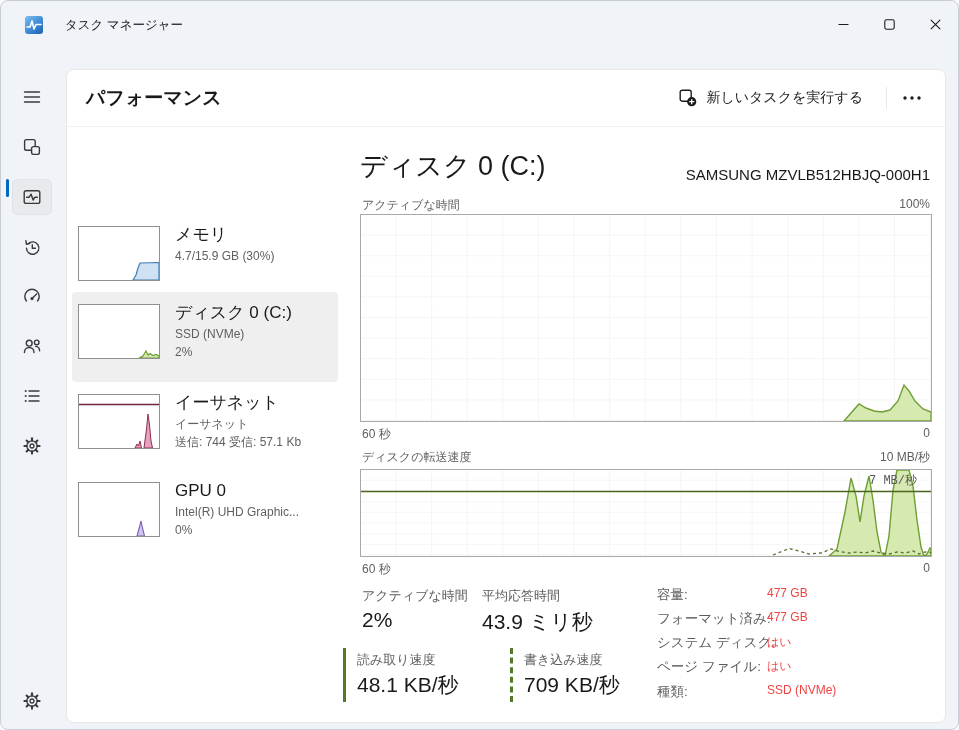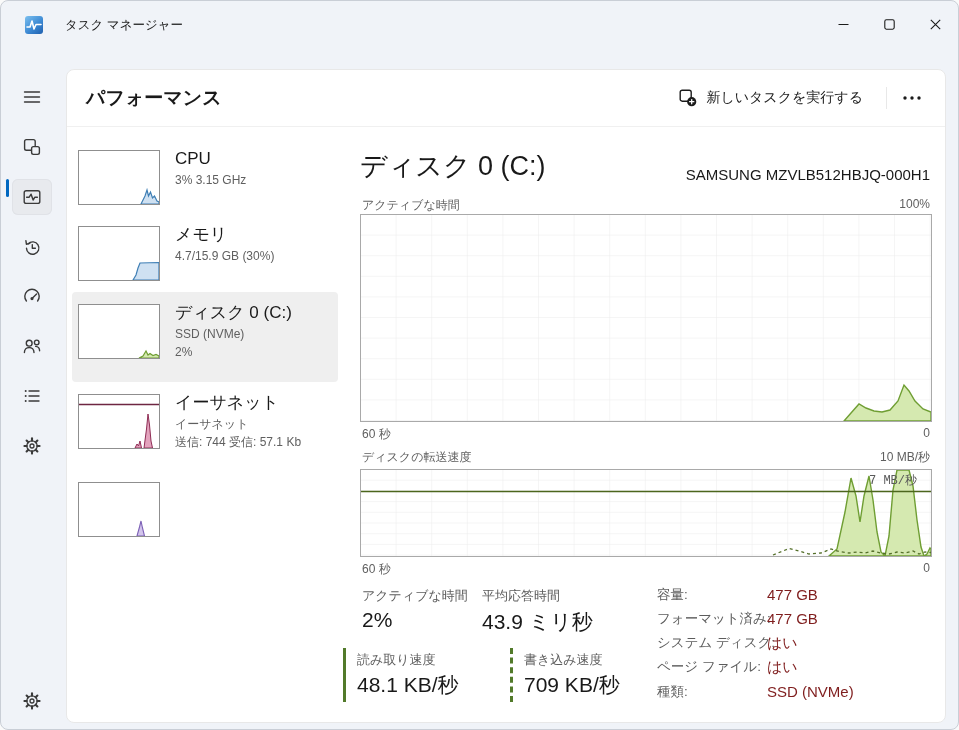--- a/index.html
+++ b/index.html
@@ -49,21 +49,21 @@
   .chart-box { position:absolute; left:293px; width:572px; background:#fff; border:1px solid #a9a9a9;font-family:Liberation Mono, monospace; }
   .marker-label { position:absolute; right:14px; top:2px; font-size:12px; color:#5a5a5a; z-index:2; }
   .stat-label { position:absolute; font-size:13px; color:#5c5c5c; white-space:nowrap; }
   .stat-value { position:absolute; font-size:21px; color:#191919; white-space:nowrap; }
   .speed-box { position:absolute; top:578px; padding:2px 0 2px 11px; }
   .speed-box .lbl { font-size:13px; color:#5c5c5c; line-height:20px; }
   .speed-box .val { font-size:21px; color:#191919; line-height:30px; }
   .read-box { left:276px; border-left:3px solid #527a2a; }
   .write-box { left:443px; border-left:3px dashed #527a2a; }
   .detail-label { position:absolute; left:590px; font-size:13.5px; color:#5c5c5c; white-space:nowrap; }
-  .detail-value { position:absolute; left:700px; font-size:15px; color:#7f1d1d; white-space:nowrap; }
+  .detail-value { position:absolute; left:700px; font-size:12px; color:#ef4444; white-space:nowrap; }
 </style>
 </head>
 <body>
 
 <div class="window">
 
   <div class="titlebar">
     <div class="app-icon">
       <svg width="16" height="13" viewBox="0 0 16 13">
           <polyline points="1,9 4,9 6,3 8,11 10,6.5 15,6.5" fill="none" stroke="#ffffff" stroke-width="1.6" stroke-linejoin="round" stroke-linecap="round"></polyline>
@@ -218,31 +218,20 @@
               <circle cx="2" cy="2" r="1.7"></circle>
               <circle cx="9" cy="2" r="1.7"></circle>
               <circle cx="16" cy="2" r="1.7"></circle>
             </g>
           </svg>
       </div>
     </div>
 
     <div class="perf-list">
 
-      <div class="perf-item" style="top:11px;height:76px">
-        <div class="thumb">
-          <svg width="80" height="53" viewBox="0 0 80 53">
-            <path d="M62,53 L66,45 L68,39 L69.5,45 L71.5,41 L73.5,47 L75.5,45 L78,50 L80,51 L80,53 Z" fill="#cfe1f2" stroke="#3f7fb5" stroke-width="1.2"></path>
-            </svg>
-        </div>
-        <div class="perf-texts">
-          <div class="perf-title">CPU</div>
-          <div class="perf-sub">3% 3.15 GHz</div>
-        </div>
-      </div>
 
       <div class="perf-item" style="top:87px;height:76px">
         <div class="thumb">
           <svg width="80" height="53" viewBox="0 0 80 53">
             <path d="M54,53 L57,48 L59,41 L61,36 L80,35.5 L80,53 Z" fill="#cfe1f2" stroke="#3f7fb5" stroke-width="1.2"></path>
             </svg>
         </div>
         <div class="perf-texts">
           <div class="perf-title">メモリ</div>
           <div class="perf-sub">4.7/15.9 GB (30%)</div>
@@ -274,20 +263,25 @@
           <div class="perf-sub">イーサネット</div>
           <div class="perf-sub">送信: 744 受信: 57.1 Kb</div>
         </div>
       </div>
 
       <div class="perf-item" style="top:343px;height:88px">
         <div class="thumb">
           <svg width="80" height="53" viewBox="0 0 80 53">
             <path d="M58,53 L60.5,44 L62,38 L63.5,45 L65.5,53 Z" fill="#d3c5ec" stroke="#7b5fb5" stroke-width="1.1"></path>
             </svg>
+        </div>
+        <div class="perf-texts">
+          <div class="perf-title">GPU 0</div>
+          <div class="perf-sub">Intel(R) UHD Graphic...</div>
+          <div class="perf-sub">0%</div>
         </div>
       </div>
     </div>
 
     <div class="main-title">ディスク 0 (C:)</div>
     <div class="device-name">SAMSUNG MZVLB512HBJQ-000H1</div>
 
     <div class="chart-label-row" style="top:127px">
       <span>アクティブな時間</span>
       <span>100%</span>

